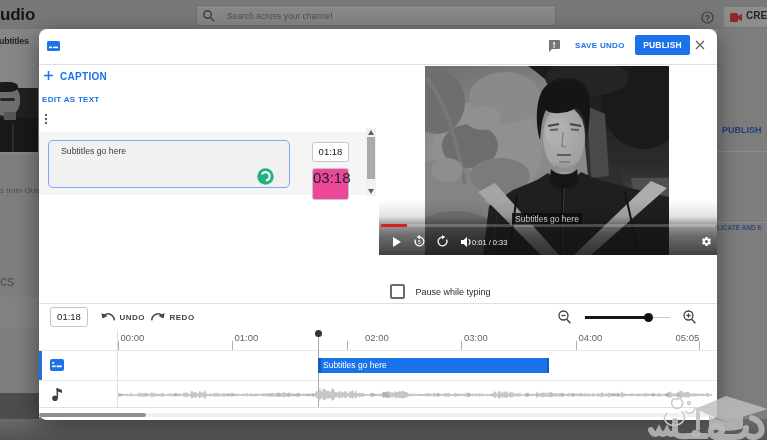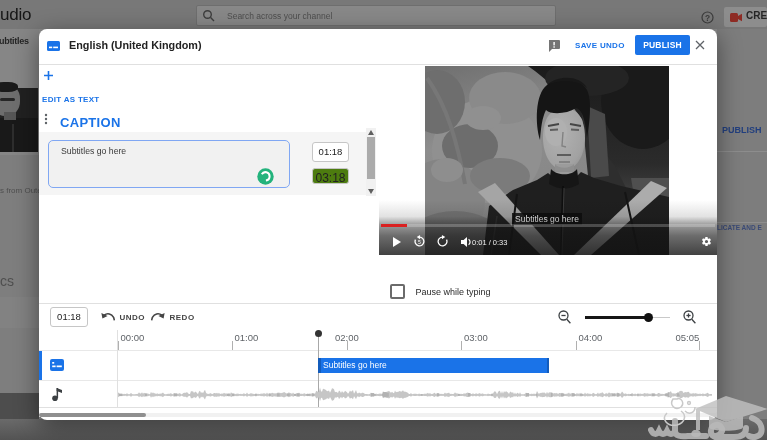--- a/index.html
+++ b/index.html
@@ -10,21 +10,21 @@
 <body>
 <div id="stage">
 
   <div class="abs" style="left:0;top:0;width:767px;height:29px;background:#787878;"></div>
   <div class="abs" style="left:196px;top:5px;width:360px;height:21px;background:#888888;border:1px solid #6e6e6e;border-radius:2px;box-sizing:border-box;"></div>
   <svg class="abs" style="left:202px;top:9px" width="13" height="13" viewBox="0 0 13 13">
       <circle cx="5.5" cy="5.5" r="3.8" fill="none" stroke="#3e3e3e" stroke-width="1.4"></circle>
       <line x1="8.6" y1="8.6" x2="12" y2="12" stroke="#3e3e3e" stroke-width="1.4"></line>
     </svg>
   <div class="abs" style="left:227px;top:11px;font-size:8.5px;color:#4e4e4e;">Search across your channel</div>
-  <div class="abs" style="left:0px;top:5px;font-size:17px;font-weight:normal;color:#161616;letter-spacing:-0.2px;">udio</div>
+  <div class="abs" style="left:0px;top:5px;font-size:17px;font-weight:bold;color:#161616;letter-spacing:-0.2px;">udio</div>
   <svg class="abs" style="left:701px;top:11px" width="13" height="13" viewBox="0 0 17 17">
       <circle cx="8.5" cy="8.5" r="7.2" fill="none" stroke="#3d3d3d" stroke-width="1.6"></circle>
       <text x="8.5" y="12.5" font-size="11" font-weight="bold" fill="#3d3d3d" text-anchor="middle" font-family="Liberation Sans">?</text>
     </svg>
   <div class="abs" style="left:724px;top:7px;width:43px;height:20px;background:#8d8d8d;border-radius:2px;"></div>
   <svg class="abs" style="left:730px;top:13px" width="12" height="9" viewBox="0 0 12 9">
       <rect x="0" y="0" width="8" height="9" rx="1.5" fill="#8e2b24"></rect>
       <path d="M8 3 L12 0.8 V8.2 L8 6 Z" fill="#8e2b24"></path>
     </svg>
   <div class="abs" style="left:746px;top:10px;font-size:10px;font-weight:bold;color:#262626;">CREA</div>
@@ -53,53 +53,52 @@
 
   <div class="abs" style="left:0;top:419px;width:767px;height:21px;background:linear-gradient(#6a6a6a,#535353);"></div>
 
   <div class="abs" style="left:38.5px;top:29px;width:678.5px;height:391px;background:#fff;border-radius:8px;box-shadow:0 6px 24px rgba(0,0,0,0.45);"></div>
 
   <svg class="abs" style="left:47px;top:41px" width="13" height="10" viewBox="0 0 13 10">
       <rect width="13" height="10" rx="1.5" fill="#1a73e8"></rect>
       <rect x="2" y="5.6" width="3.2" height="1.6" fill="#fff"></rect>
       <rect x="6.2" y="5.6" width="4.8" height="1.6" fill="#fff"></rect>
     </svg>
-  <div class="abs" style="left:69px;top:39px;font-size:10.8px;font-weight:bold;color:#222222;">English (United Kingdom)</div>
   <svg class="abs" style="left:548px;top:40px" width="12" height="12" viewBox="0 0 12 12">
       <path d="M1 0 H11 A1 1 0 0 1 12 1 V8 A1 1 0 0 1 11 9 H4 L1 12 Z" fill="#757575"></path>
       <rect x="5.4" y="2" width="1.4" height="3.4" fill="#fff"></rect>
       <rect x="5.4" y="6.3" width="1.4" height="1.4" fill="#fff"></rect>
     </svg>
   <div class="abs" style="left:575px;top:41px;font-size:8px;font-weight:bold;color:#1a73e8;letter-spacing:0.3px;">SAVE UNDO</div>
   <div class="abs" style="left:635px;top:35px;width:55px;height:20px;background:#1a73e8;border-radius:2px;color:#fff;font-size:8.5px;font-weight:bold;letter-spacing:0.2px;text-align:center;line-height:20px;">PUBLISH</div>
   <svg class="abs" style="left:695px;top:40px" width="10" height="10" viewBox="0 0 10 10">
       <path d="M1 1 L9 9 M9 1 L1 9" stroke="#5f6368" stroke-width="1.3"></path>
     </svg>
   <div class="abs" style="left:38.5px;top:64px;width:678.5px;height:1px;background:#e0e0e0;"></div>
 
   <svg class="abs" style="left:44px;top:71px" width="9" height="9" viewBox="0 0 9 9">
       <path d="M4.5 0 V9 M0 4.5 H9" stroke="#1a73e8" stroke-width="1.6"></path>
     </svg>
-  <div class="abs" style="left:60px;top:71px;font-size:13px;font-weight:bold;color:#1a73e8;letter-spacing:0.3px;margin-top:44px;">CAPTION</div>
+  <div class="abs" style="left:60px;top:71px;font-size:10px;font-weight:bold;color:#1a73e8;letter-spacing:0.3px;">CAPTION</div>
   <div class="abs" style="left:42px;top:95px;font-size:8px;font-weight:bold;color:#1a73e8;letter-spacing:0.3px;text-align:center;">EDIT AS TEXT</div>
   <svg class="abs" style="left:44px;top:113px" width="4" height="12" viewBox="0 0 4 12">
       <circle cx="2" cy="2" r="1.2" fill="#5f6368"></circle>
       <circle cx="2" cy="6" r="1.2" fill="#5f6368"></circle>
       <circle cx="2" cy="10" r="1.2" fill="#5f6368"></circle>
     </svg>
 
   <div class="abs" style="left:39px;top:132px;width:327px;height:63px;background:#f5f5f5;"></div>
   <div class="abs" style="left:48px;top:140px;width:242px;height:48px;background:#f1f1f1;border:1.5px solid #80a7f3;border-radius:5px;box-sizing:border-box;"></div>
   <div class="abs" style="left:61px;top:146px;font-size:8.7px;color:#3a3a3a;">Subtitles go here</div>
   <svg class="abs" style="left:257px;top:168px" width="17" height="17" viewBox="0 0 17 17">
       <circle cx="8.5" cy="8.5" r="8.2" fill="#23b37c"></circle>
       <path d="M4.8 6.2 A4.2 4.2 0 0 1 12.6 8.3 A4.2 4.2 0 0 1 8.9 12.5" fill="none" stroke="#fff" stroke-width="2"></path>
     </svg>
   <div class="abs" style="left:312px;top:141.5px;width:37px;height:20px;border:1px solid #c6c6c6;border-radius:3px;box-sizing:border-box;font-size:9.5px;color:#222;text-align:center;line-height:18px;background:#fff;">01:18</div>
-  <div class="abs" style="left:312px;top:168px;width:37px;height:16px;border:1px solid #c6c6c6;border-radius:3px;box-sizing:border-box;font-size:12px;color:#222;text-align:center;line-height:18px;background:#4d7c0f;">03:18</div>
+  <div class="abs" style="left:312px;top:168px;width:37px;height:32px;border:1px solid #c6c6c6;border-radius:3px;box-sizing:border-box;font-size:15px;color:#222;text-align:center;line-height:18px;background:#ec4899;">03:18</div>
 
   <div class="abs" style="left:365.5px;top:128px;width:10px;height:68px;background:#f1f1f1;"></div>
   <svg class="abs" style="left:367.5px;top:130px" width="6" height="5" viewBox="0 0 6 5">
       <path d="M3 0 L6 5 H0 Z" fill="#606060"></path>
     </svg>
   <svg class="abs" style="left:367.5px;top:189px" width="6" height="5" viewBox="0 0 6 5">
       <path d="M3 5 L6 0 H0 Z" fill="#606060"></path>
     </svg>
   <div class="abs" style="left:366.5px;top:137px;width:8px;height:42px;background:#ababab;"></div>
 
@@ -225,21 +224,21 @@
   <div class="abs" style="left:644px;top:312.7px;width:9px;height:9px;background:#111;border-radius:50%;"></div>
   <svg class="abs" style="left:683px;top:310px" width="13" height="14" viewBox="0 0 13 14">
       <circle cx="5.5" cy="5.5" r="4.5" fill="none" stroke="#3c4043" stroke-width="1.3"></circle>
       <line x1="8.8" y1="9.2" x2="12.4" y2="13.2" stroke="#3c4043" stroke-width="1.3"></line>
       <line x1="3.4" y1="5.5" x2="7.6" y2="5.5" stroke="#3c4043" stroke-width="1.3"></line>
       <line x1="5.5" y1="3.4" x2="5.5" y2="7.6" stroke="#3c4043" stroke-width="1.3"></line>
     </svg>
 
   <div class="abs" style="left:120.5px;top:332px;font-size:9.5px;color:#5f6368;">00:00</div>
   <div class="abs" style="left:234.5px;top:332px;font-size:9.5px;color:#5f6368;">01:00</div>
-  <div class="abs" style="left:335px;top:332px;font-size:9.5px;color:#5f6368;">02:00</div>
+  <div class="abs" style="left:365px;top:332px;font-size:9.5px;color:#5f6368;">02:00</div>
   <div class="abs" style="left:464px;top:332px;font-size:9.5px;color:#5f6368;">03:00</div>
   <div class="abs" style="left:578.5px;top:332px;font-size:9.5px;color:#5f6368;">04:00</div>
   <div class="abs" style="left:675.5px;top:332px;font-size:9.5px;color:#5f6368;">05:05</div>
   <div class="abs" style="left:117.5px;top:341px;width:1px;height:9px;background:#b0b0b0;"></div>
   <div class="abs" style="left:231.5px;top:341px;width:1px;height:9px;background:#b0b0b0;"></div>
   <div class="abs" style="left:346.5px;top:341px;width:1px;height:9px;background:#b0b0b0;"></div>
   <div class="abs" style="left:461px;top:341px;width:1px;height:9px;background:#b0b0b0;"></div>
   <div class="abs" style="left:575.5px;top:341px;width:1px;height:9px;background:#b0b0b0;"></div>
   <div class="abs" style="left:699px;top:341px;width:1px;height:9px;background:#b0b0b0;"></div>
 

